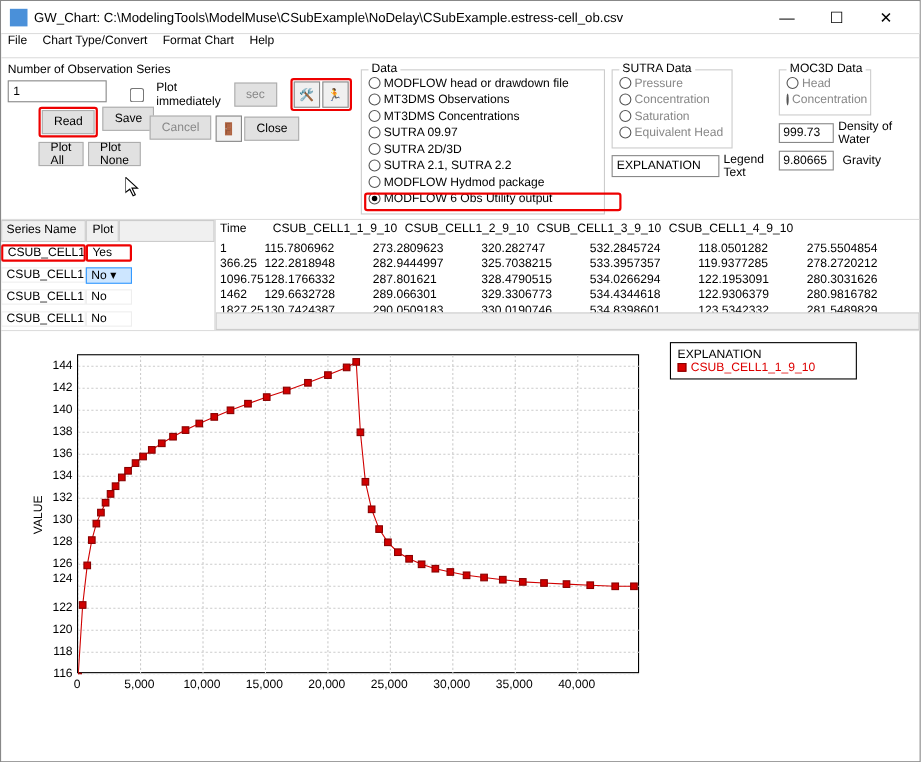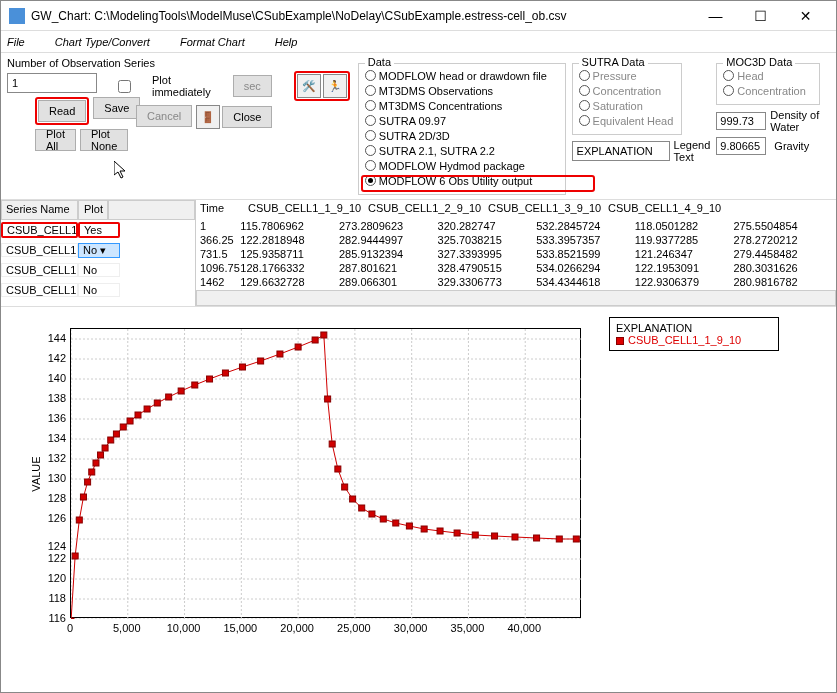--- a/index.html
+++ b/index.html
@@ -1,31 +1,31 @@
 <!DOCTYPE html>
 <html><head>
 <meta charset="utf-8">
 <style>
 * { box-sizing: border-box; font-family: Tahoma, sans-serif; font-size: 11px; }
 body { margin: 0; background: #fff; width: 837px; height: 693px; border: 1px solid #888; overflow: hidden; }
 .titlebar { height: 30px; background: #fff; display: flex; align-items: center; padding: 0 8px; border-bottom: 1px solid #ddd; }
 .titlebar .icon { width: 16px; height: 16px; margin-right: 6px; background: #4a90d9; }
 .titlebar .title { flex: 1; font-size: 12px; }
 .titlebar .winbtn { width: 45px; height: 28px; text-align: center; line-height: 28px; font-size: 14px; cursor: pointer; }
-.menubar { height: 22px; display: flex; align-items: center; padding: 0 6px; gap: 30px; color: #000; border-bottom: 1px solid #ddd; font-style: italic; }
+.menubar { height: 22px; display: flex; padding: 0 6px; gap: 14px; color: #000; border-bottom: 1px solid #ddd; }
 .menubar span { cursor: pointer; }
 .toolbar-area { display: flex; padding: 4px 6px; border-bottom: 1px solid #ddd; position: relative; }
 .col { display: flex; flex-direction: column; gap: 4px; }
 .label { color: #000; }
 .numin { width: 90px; height: 20px; border: 1px solid #888; padding: 0 4px; }
 .btnrow { display: flex; gap: 4px; padding-left: 28px; }
 .btn { height: 22px; padding: 0 10px; background: #e1e1e1; border: 1px solid #adadad; cursor: pointer; display: inline-flex; align-items: center; justify-content: center; }
 .btn.disabled { color: #888; }
 .redbox { border: 2px solid #e00; border-radius: 3px; padding: 1px; }
-.checkarea { display: flex; align-items: center; gap: 18px; margin-left: 6px; }
+.checkarea { display: flex; align-items: center; gap: 8px; margin-left: 6px; }
 .iconbtn { width: 24px; height: 24px; border: 1px solid #888; display: inline-flex; align-items: center; justify-content: center; background: #f0f0f0; cursor: pointer; }
 .fieldset { border: 1px solid #ccc; padding: 4px 6px 6px; position: relative; margin-top: 6px; }
 .fieldset > .legend { position: absolute; top: -8px; left: 6px; background: #fff; padding: 0 3px; font-size: 11px; }
 .radioline { display: flex; align-items: center; gap: 3px; height: 15px; color: #000; }
 .radioline.dis { color: #888; }
 .radio { width: 11px; height: 11px; border: 1px solid #555; border-radius: 50%; display: inline-flex; align-items: center; justify-content: center; }
 .radio.sel::after { content: ""; width: 5px; height: 5px; background: #000; border-radius: 50%; }
 .smallin { width: 50px; height: 18px; border: 1px solid #888; padding: 0 3px; }
 .legendin { width: 98px; height: 20px; border: 1px solid #888; padding: 0 4px; }
 .midrow { display: flex; border-bottom: 1px solid #ddd; }
@@ -163,21 +163,21 @@
           </div>
         </div>
     </div>
     <div style="display:flex;gap:4px;align-items:center;">
       <input class="legendin" value="EXPLANATION" style="">
       <span>Legend Text</span>
     </div>
   </div>
 
   <div class="col" style="margin-left:6px;">
-    <div class="fieldset" style="width:104px;">
+    <div class="fieldset" style="width:84px;">
       <span class="legend">MOC3D Data</span>
       <div id="moc3d-opts">
           <div class="radioline dis">
             <span class="radio"></span>
             <span>Head</span>
           </div>
           <div class="radioline dis">
             <span class="radio"></span>
             <span>Concentration</span>
           </div>
@@ -243,29 +243,20 @@
           <div>275.5504854</div>
         </div>
         <div class="dtrow">
           <div>366.25</div>
           <div>122.2818948</div>
           <div>282.9444997</div>
           <div>325.7038215</div>
           <div>533.3957357</div>
           <div>119.9377285</div>
           <div>278.2720212</div>
-        </div>
-        <div class="dtrow">
-          <div>731.5</div>
-          <div>125.9358711</div>
-          <div>285.9132394</div>
-          <div>327.3393995</div>
-          <div>533.8521599</div>
-          <div>121.246347</div>
-          <div>279.4458482</div>
         </div>
         <div class="dtrow">
           <div>1096.75</div>
           <div>128.1766332</div>
           <div>287.801621</div>
           <div>328.4790515</div>
           <div>534.0266294</div>
           <div>122.1953091</div>
           <div>280.3031626</div>
         </div>
@@ -368,21 +359,21 @@
           <rect x="462.5777777777778" y="206.00000000000006" width="6" height="6" fill="#d00000" stroke="#800"></rect>
           <rect x="485.2888888888889" y="207" width="6" height="6" fill="#d00000" stroke="#800"></rect>
           <rect x="502.32222222222225" y="207" width="6" height="6" fill="#d00000" stroke="#800"></rect>
         </svg>
     </div>
     <div id="yticks">
         <div class="ytick" style="top: 294px;">116</div>
         <div class="ytick" style="top: 274px;">118</div>
         <div class="ytick" style="top: 254px;">120</div>
         <div class="ytick" style="top: 234px;">122</div>
-        <div class="ytick" style="top: 222px;">124</div>
+        <div class="ytick" style="top: 208px;">124</div>
         <div class="ytick" style="top: 194px;">126</div>
         <div class="ytick" style="top: 174px;">128</div>
         <div class="ytick" style="top: 154px;">130</div>
         <div class="ytick" style="top: 134px;">132</div>
         <div class="ytick" style="top: 114px;">134</div>
         <div class="ytick" style="top: 94px;">136</div>
         <div class="ytick" style="top: 74px;">138</div>
         <div class="ytick" style="top: 54px;">140</div>
         <div class="ytick" style="top: 34px;">142</div>
         <div class="ytick" style="top: 14px;">144</div>

